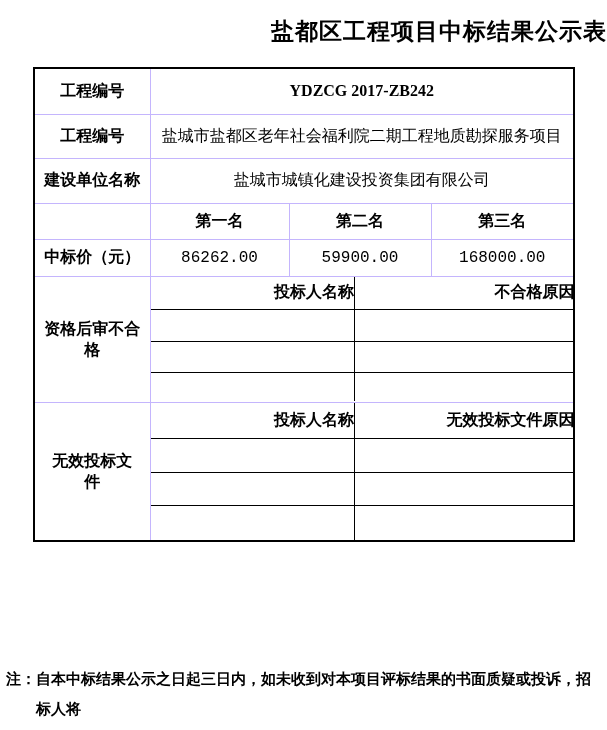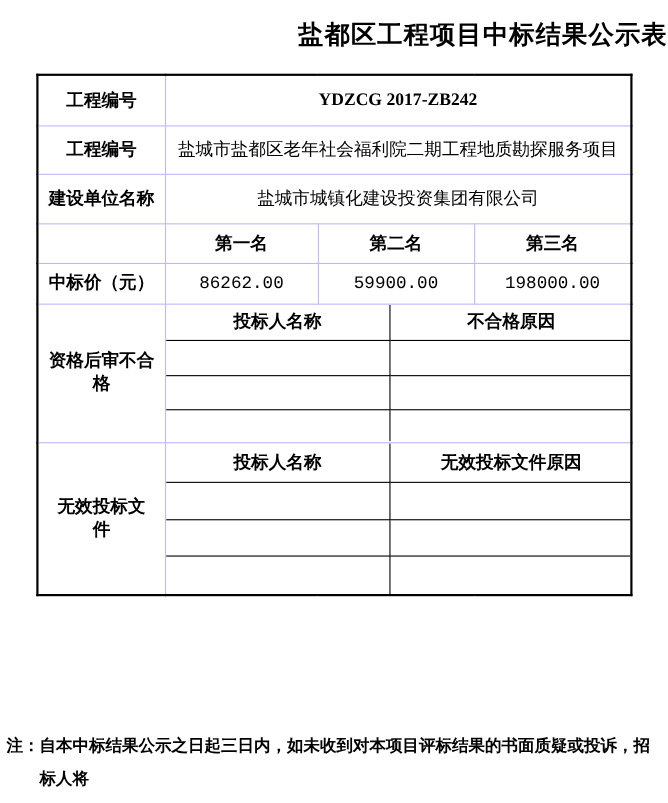--- a/index.html
+++ b/index.html
@@ -35,21 +35,21 @@
   .h46{height:46px;} .h44{height:44px;} .h45{height:45px;margin-top:36px;}
   .h36{height:36px;} .h70{height:70px;} .h37{height:37px;}
   .h42{height:42px;} .h126{height:126px;} .h138{height:138px;}
   td.subwrap{padding:0;vertical-align:top;}
   table.inner{
     width:100%;height:100%;
     border-collapse:collapse;table-layout:fixed;
   }
   table.inner th, table.inner td{
     border:1px solid #000000;
-    text-align:center;vertical-align:middle;
+    text-align:right;vertical-align:middle;
     font-size:16px;padding:0;
   }
   table.inner tr:first-child > *{border-top:none;}
   table.inner tr:last-child > *{border-bottom:none;}
   table.inner tr > *:first-child{border-left:none;}
   table.inner tr > *:last-child{border-right:none;}
   .ih32{height:32px;} .ih31{height:31px;} .ih29{height:29px;}
   .ih36{height:36px;} .ih34{height:34px;} .ih33{height:33px;}
   .note{
     position:absolute;left:6px;top:664px;width:596px;
@@ -93,21 +93,21 @@
     <th>第一名</th>
     <th>第二名</th>
     <th>第三名</th>
   </tr>
 
 
   <tr class="h37">
     <th>中标价（元）</th>
     <td class="num">86262.00</td>
     <td class="num">59900.00</td>
-    <td class="num">198000.00</td>
+    <td class="num">168000.00</td>
   </tr>
 
 
   <tr class="h126">
     <th class="pre">资格后审不合
 格</th>
     <td colspan="3" class="subwrap">
       <table class="inner">
         <colgroup>
               <col style="width:204px">

